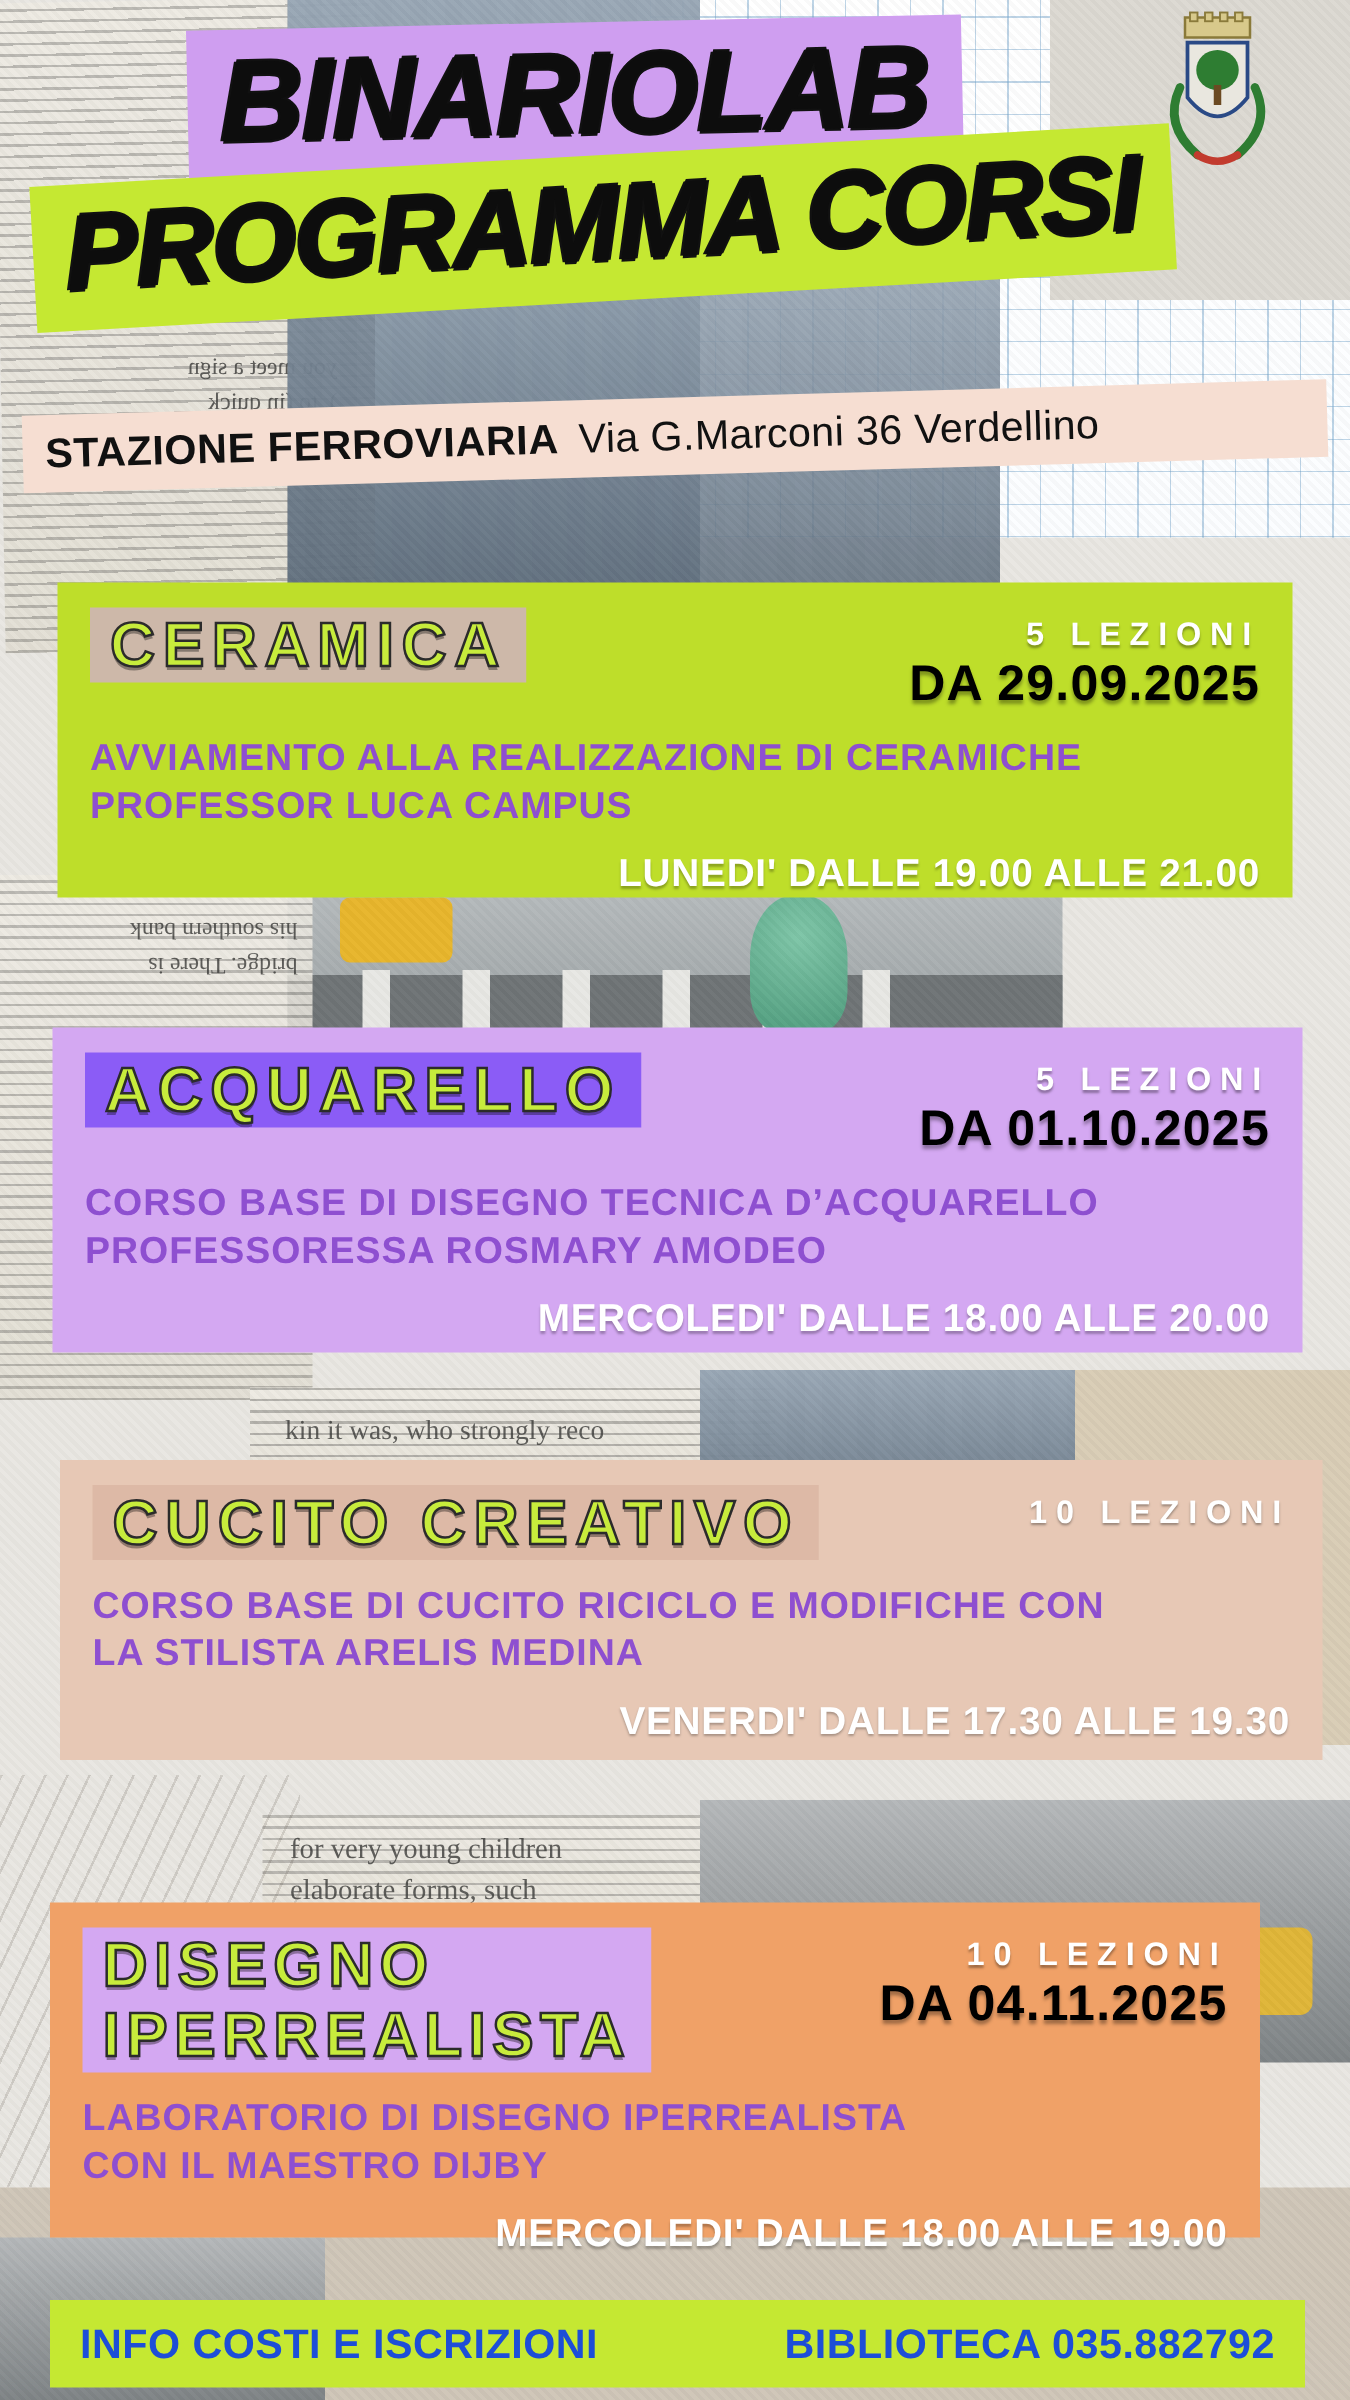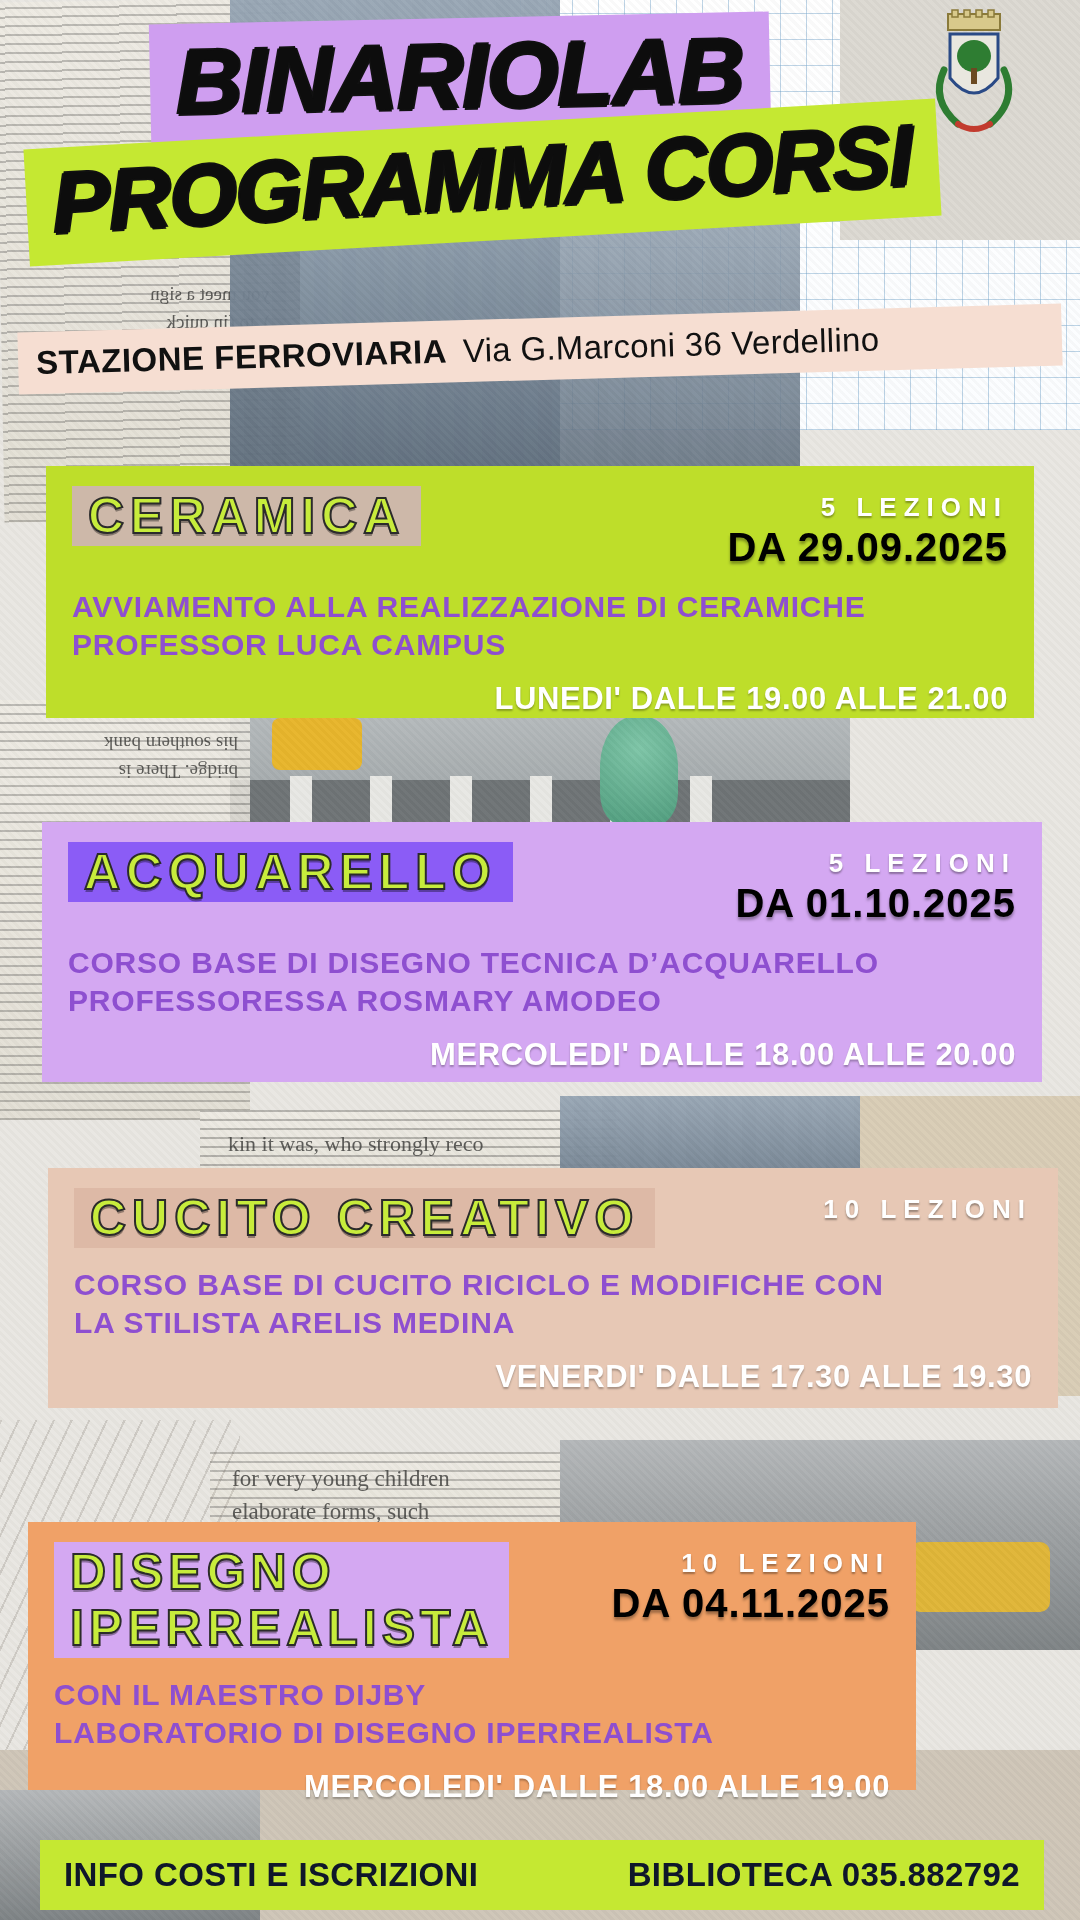--- a/index.html
+++ b/index.html
@@ -238,41 +238,41 @@
   }
   #card-acquarello .course-title { background:#8b5cf6; }
 
   #card-cucito {
     left:48px; top:1168px; width:1010px; height:240px;
     background:#e7c8b5;
   }
   #card-cucito .course-title { background:#ddb9a6; }
 
   #card-disegno {
-    left:28px; top:1522px; width:888px; height:268px;
+    left:40px; top:1522px; width:968px; height:268px;
     background:#f0a167;
   }
   #card-disegno .course-title { background:#d4a8f2; letter-spacing:5px; }
 
   
   .footer {
     position:absolute;
     left:40px; bottom:10px;
     width:1004px;
     background:#c5e832;
     padding:16px 24px;
     box-sizing:border-box;
     display:flex;
     justify-content:space-between;
     align-items:center;
   }
   .footer .f-left, .footer .f-right {
     font-size:33px;
     font-weight:bold;
-    color:#0f172a;
+    color:#1d4ed8;
     letter-spacing:.4px;
   }
 </style>
 </head>
 <body>
 
 <div class="poster">
 
   <div class="bg-layer">
 
@@ -407,22 +407,22 @@
       <div class="course-title">
         <div>DISEGNO</div>
         <div>IPERREALISTA</div>
       </div>
       <div class="lessons-box">
         <div class="lessons">10 LEZIONI</div>
         <div class="from-date">DA 04.11.2025</div>
       </div>
     </div>
     <div class="desc">
+      <div>LABORATORIO DI DISEGNO IPERREALISTA</div>
       <div>CON IL MAESTRO DIJBY</div>
-      <div>LABORATORIO DI DISEGNO IPERREALISTA</div>
     </div>
     <div class="schedule">MERCOLEDI' DALLE 18.00 ALLE 19.00</div>
   </div>
 
   <div class="footer">
     <span class="f-left">INFO COSTI E ISCRIZIONI</span>
     <span class="f-right">BIBLIOTECA 035.882792</span>
   </div>
 
 </div>

